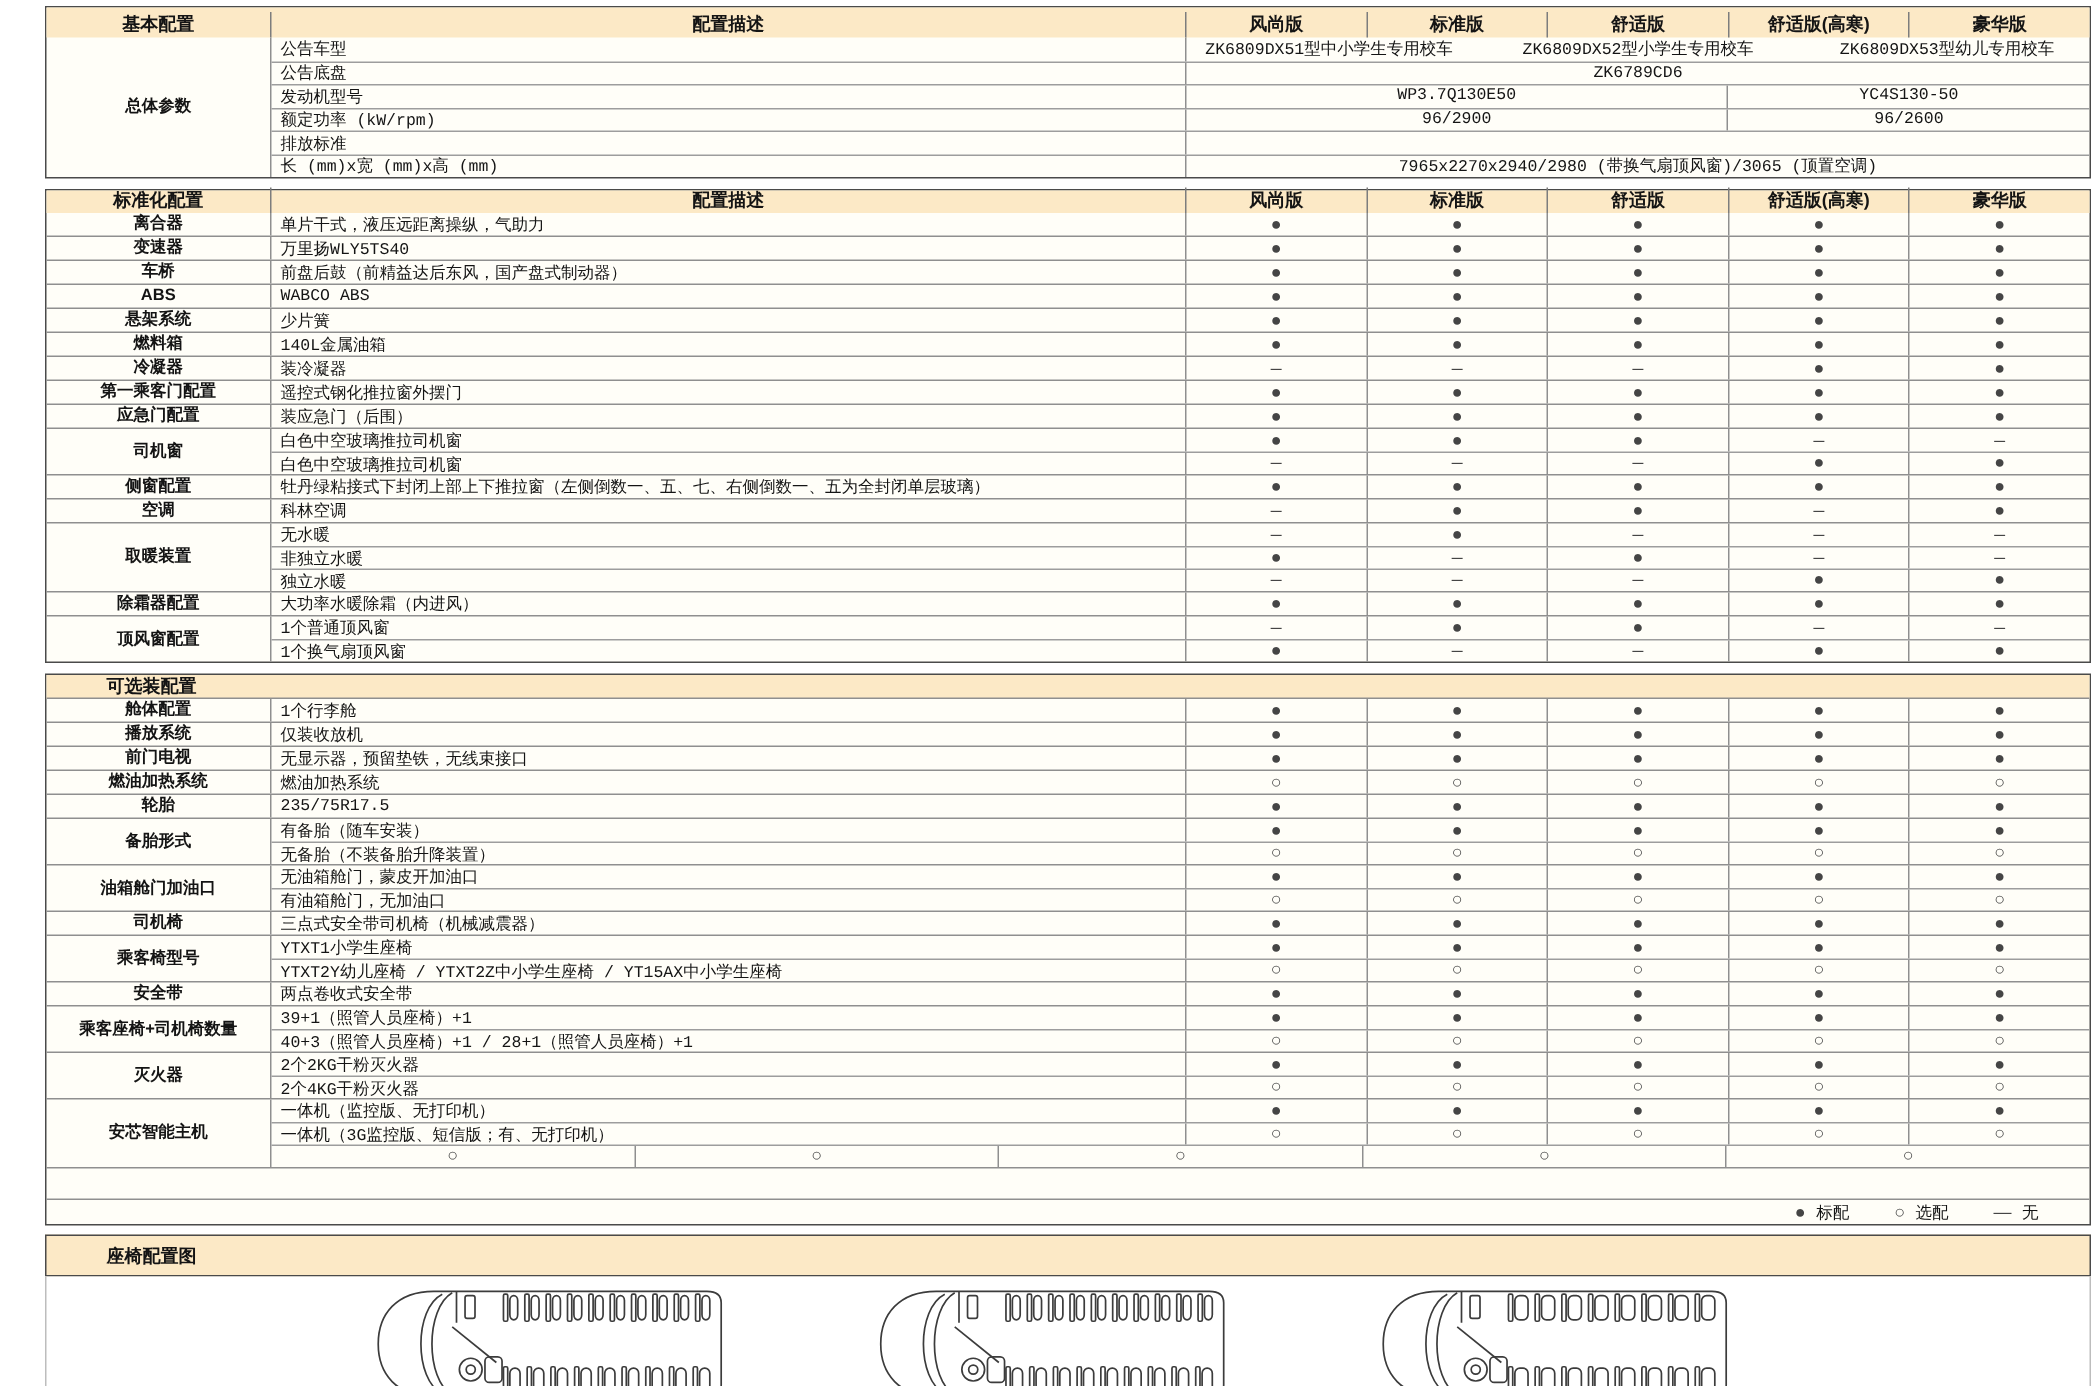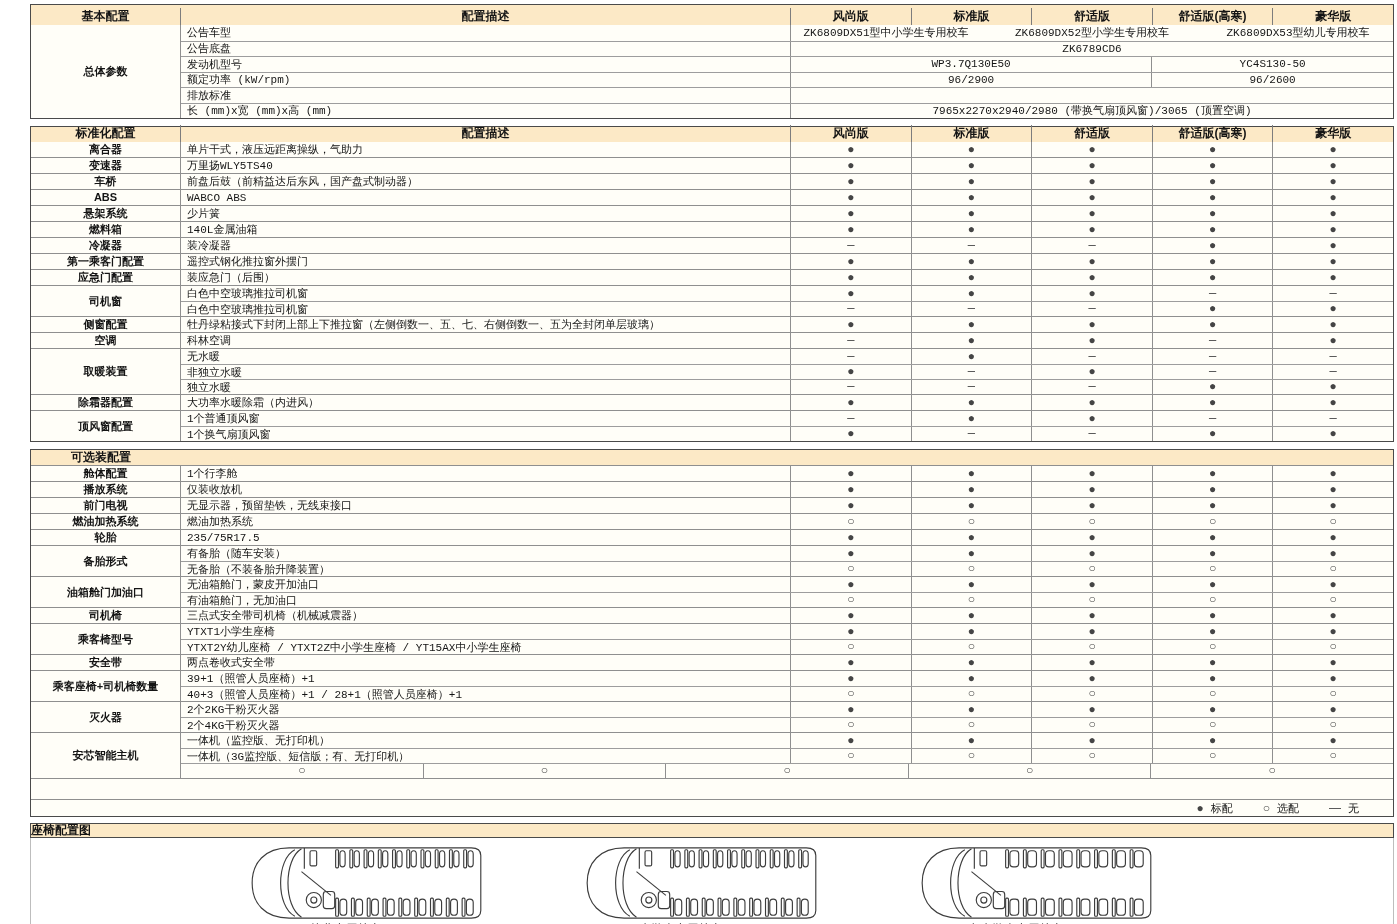--- a/index.html
+++ b/index.html
@@ -36,22 +36,22 @@
   .vt { flex:1; display:flex; align-items:center; justify-content:center; font-size:11px; white-space:nowrap; }
   .vsplit { flex:1; display:flex; }
   .vs1 { width:60%; border-right:1px solid #8f8f8f; display:flex; align-items:center; justify-content:center; font-size:11px; }
   .vs2 { flex:1; display:flex; align-items:center; justify-content:center; font-size:11px; }
   .spacer-row { height:21px; border-top:1px solid #8f8f8f; }
   .legend-row { height:17px; border-top:1px solid #8f8f8f; display:flex; align-items:center;
                 justify-content:flex-end; gap:30px; padding-right:34px; font-size:11px; }
   .legend-item { display:flex; align-items:center; gap:7px; }
   .legend-sym { font-size:12px; color:#454545; }
   .seat-sec { margin-top:6px; }
-  .seat-band { height:15px; background:#fce9c6; font-weight:bold; font-size:12px;
-               display:flex; align-items:center; 
+  .seat-band { height:28px; background:#fce9c6; font-weight:bold; font-size:12px;
+               display:flex; align-items:center; padding-left:40px;
                border:1px solid #4a4a4a; }
   .seat-body { height:98px; border-left:1px solid #bdbdbd; border-right:1px solid #bdbdbd;
                background:#fff; display:flex; align-items:flex-start;
                padding-left:210px; padding-top:8px; gap:85px; }
   .bus { display:flex; flex-direction:column; align-items:center; width:250px; }
   .bus svg { width:250px; height:74px; display:block; }
   .bus .cap { font-size:12px; margin-top:1px; color:#1a1a1a; }
 </style>
 </head>
 <body>

